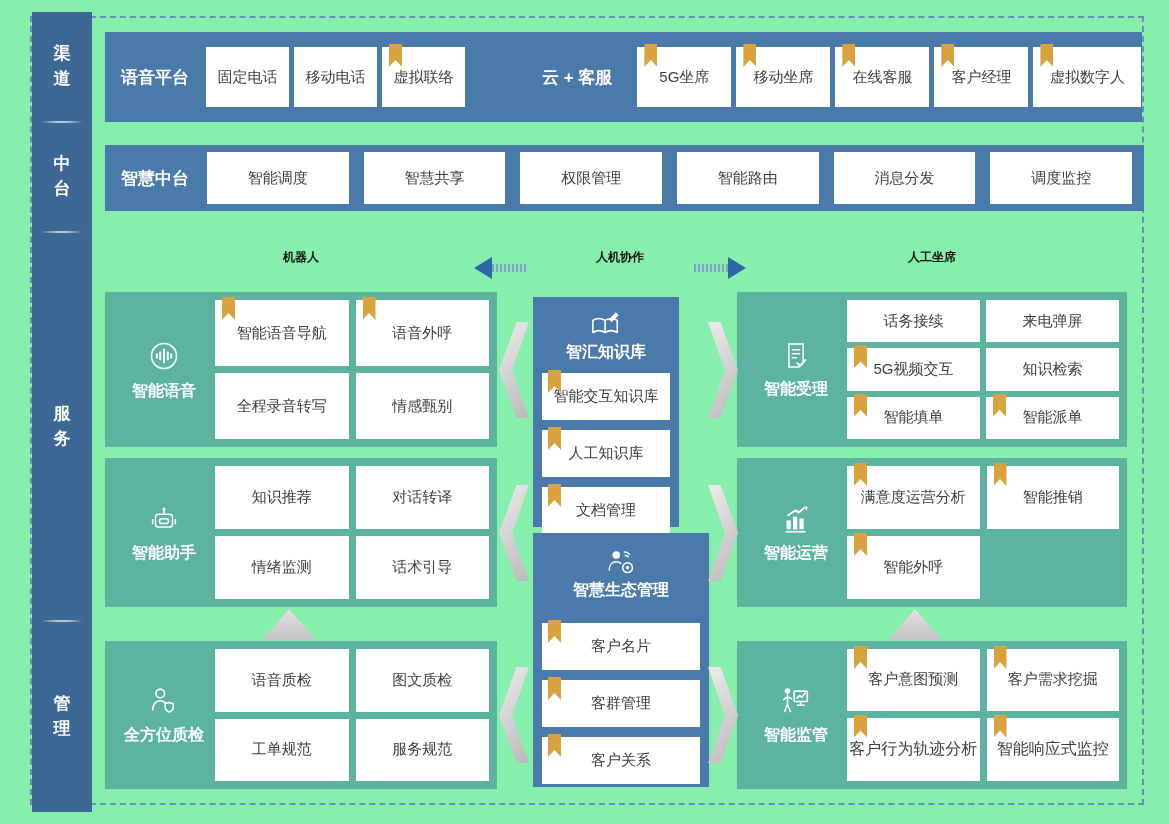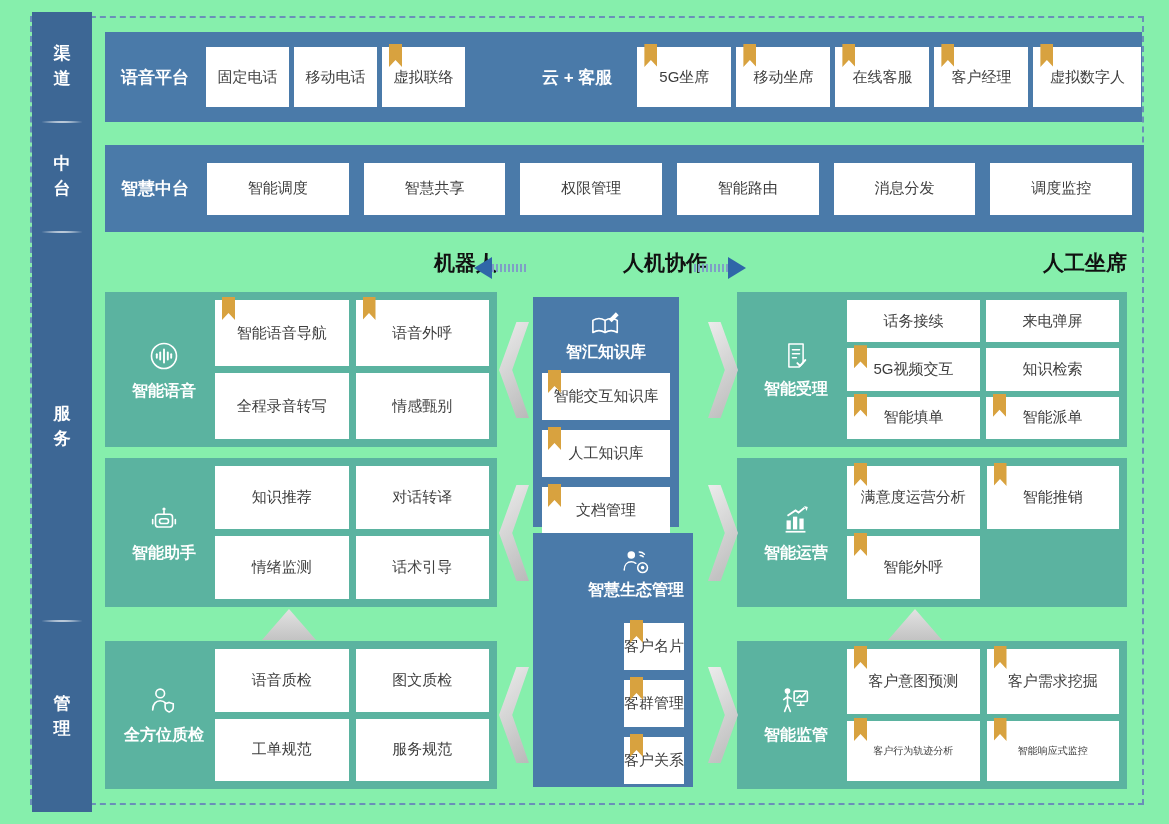--- a/index.html
+++ b/index.html
@@ -23,27 +23,27 @@
   .row1{top:32px;height:90px;}
   .row1 .wbox{height:60px;}
   .voice-panel{left:105px;width:410px;padding:0 0 0 16px;gap:5px;}
   .voice-panel .ptitle{margin-right:12px;}
   .voice-panel .wbox{width:83px;}
   .cloud-panel{left:528px;width:600px;padding:0 0 0 14px;gap:5px;}
   .cloud-panel .ptitle{margin-right:20px;}
   .cloud-panel .wbox{width:94px;}
   .cloud-panel .wbox.wide{width:108px;}
 
-  .row2{left:105px;top:145px;width:1023px;height:87px;padding:0 0 0 16px;}
+  .row2{left:105px;top:145px;width:1023px;height:66px;padding:0 0 0 16px;}
   .row2 .ptitle{margin-right:18px;}
   .row2 .boxes{flex:1;display:flex;gap:15px;margin-right:12px;}
   .row2 .wbox{flex:1;height:52px;}
 
   
-  .hlabel{position:absolute;top:249px;font-weight:bold;font-size:21px;color:#111;text-align:right;z-index:1;}
+  .hlabel{position:absolute;top:249px;font-weight:bold;font-size:12px;color:#111;text-align:center;z-index:1;}
   .harrow{position:absolute;top:257px;display:flex;align-items:center;z-index:1;}
   .tri-l{width:0;height:0;border-top:11px solid transparent;border-bottom:11px solid transparent;border-right:18px solid #2f66a8;}
   .tri-r{width:0;height:0;border-top:11px solid transparent;border-bottom:11px solid transparent;border-left:18px solid #2f66a8;}
   .dashtail{width:34px;height:8px;background:repeating-linear-gradient(90deg,#7f9fc6 0 2px,rgba(255,255,255,0) 2px 4px);}
 
   
   .gblock{position:absolute;background:#5bb3a0;display:flex;padding:8px;box-sizing:border-box;z-index:1;}
   .labelcol{width:102px;display:flex;flex-direction:column;align-items:center;justify-content:center;gap:7px;color:#fff;font-weight:bold;font-size:16px;flex:none;text-align:center;}
   .ggrid{flex:1;display:grid;grid-template-columns:1fr 1fr;gap:7px;}
 
@@ -53,21 +53,21 @@
   .bblock .wbox{height:47px;margin-bottom:10px;flex:none;}
   .bblock .wbox:last-child{margin-bottom:2px;}
   .bblock .wbox .bm{left:6px;}
 
   
   .chev{position:absolute;width:30px;height:96px;z-index:1;background:linear-gradient(135deg,#ececec 0%,#b9b9b9 100%);}
   .chev.left{clip-path:polygon(100% 0%,58% 0%,0% 50%,58% 100%,100% 100%,44% 50%);}
   .chev.right{clip-path:polygon(0% 0%,42% 0%,100% 50%,42% 100%,0% 100%,56% 50%);}
   .uptri{position:absolute;width:54px;height:31px;background:linear-gradient(180deg,#e2e2e2,#c3c3c3);clip-path:polygon(50% 0,100% 100%,0 100%);z-index:1;}
 
-  .fs14{font-size:10px;}
+  .fs14{font-size:16px;}
   svg{display:block;}
 </style>
 </head>
 <body>
 
 <div class="stage">
   <div class="outer-dashed"></div>
 
   <aside class="sidebar">
     <div class="sb-sec" style="height:109px;">
@@ -269,21 +269,21 @@
     <div class="wbox">
         <span class="bm"></span>
         <span>人工知识库</span>
       </div>
     <div class="wbox">
         <span class="bm"></span>
         <span>文档管理</span>
       </div>
   </section>
 
-  <section class="bblock" style="left:533px;top:533px;width:160px;height:254px;align-items:flex-end;">
+  <section class="bblock" style="left:533px;top:533px;width:176px;height:254px;">
     <div class="bhead" style="padding-bottom:22px;">
       <span>
         <svg viewBox="0 0 36 34" width="36" height="32" fill="none" stroke="#fff" stroke-width="1.6">
           <circle cx="13" cy="9.5" r="4" fill="#fff" stroke="none"></circle>
           <path d="M5.5 25.5c0-5.6 3.3-8.7 7.5-8.7 1.9 0 3.5.6 4.8 1.6" stroke-linecap="round"></path>
           <path d="M21.5 6.5c2.1 0 4 .8 5.4 2.2M22.5 10c1.2 0 2.3.5 3.1 1.3" stroke-linecap="round"></path>
           <circle cx="25" cy="23" r="5.2"></circle>
             <circle cx="25" cy="23" r="1.9" fill="#fff" stroke="none"></circle>
         </svg>
       </span>

